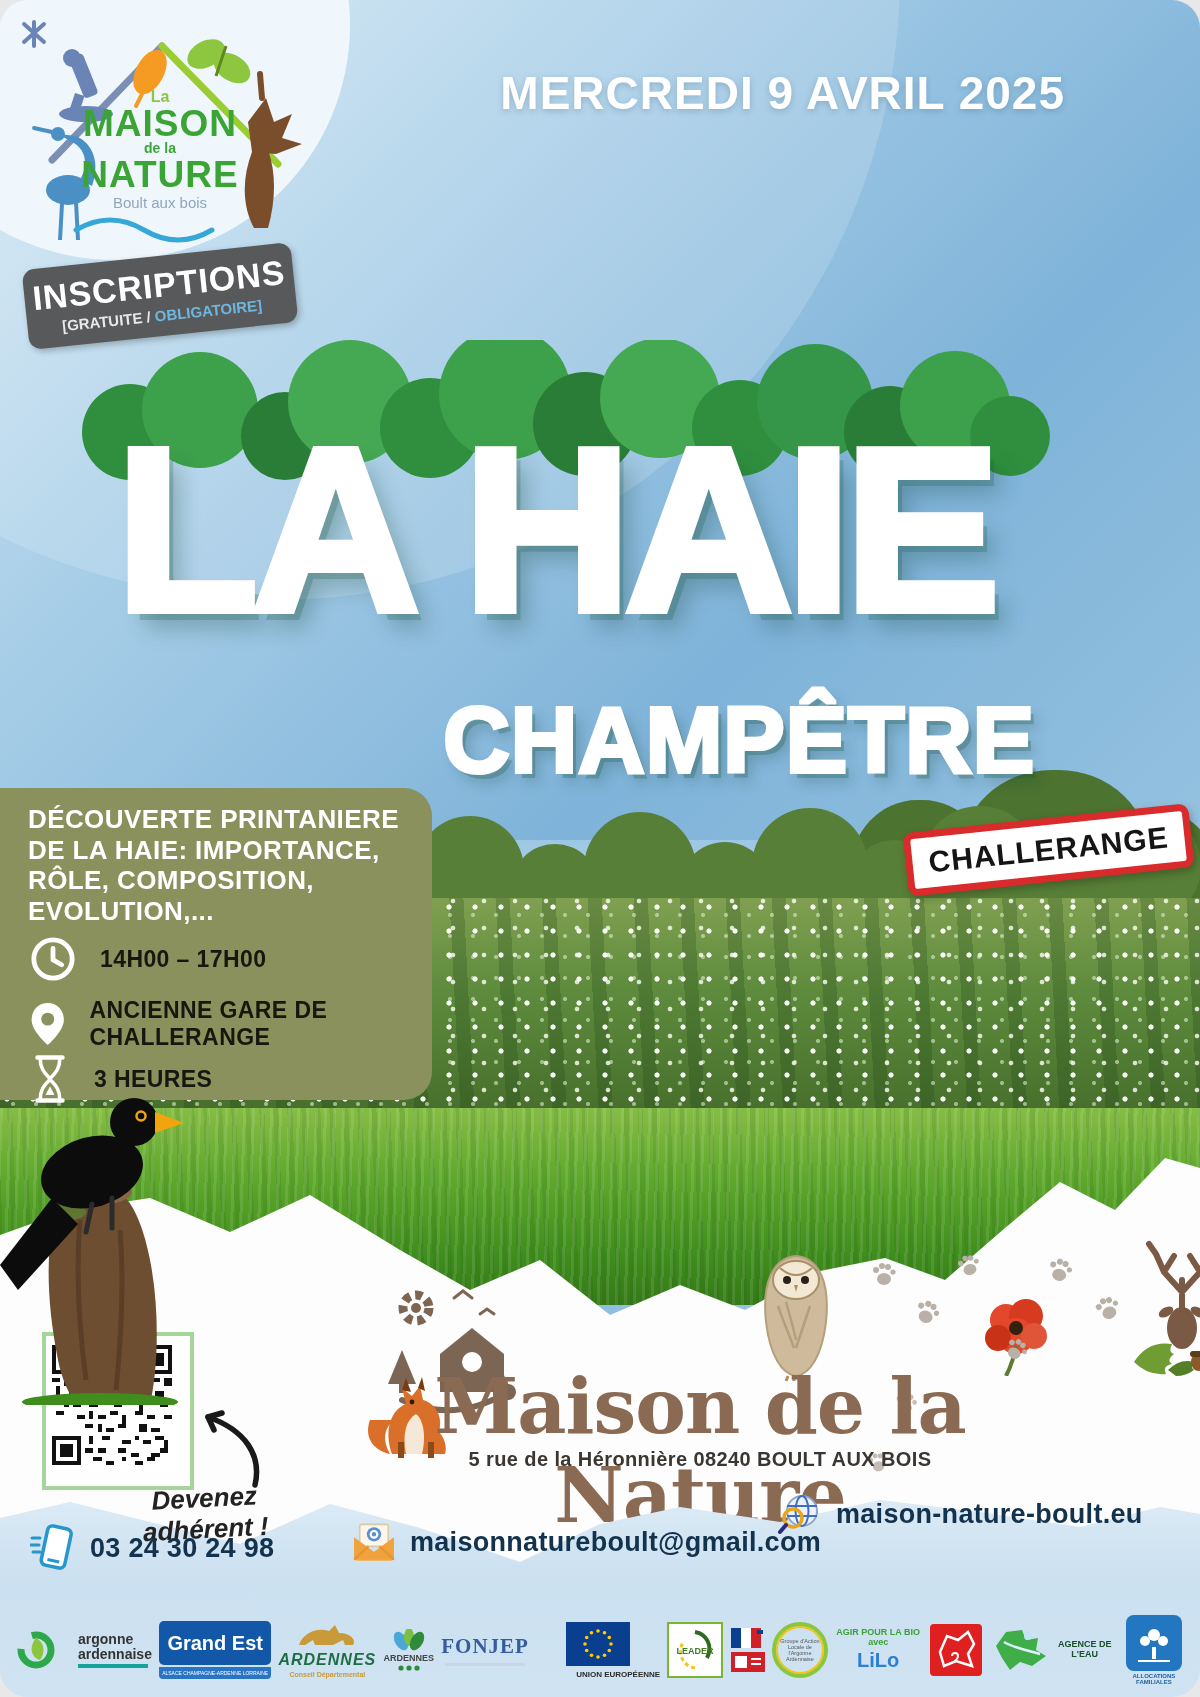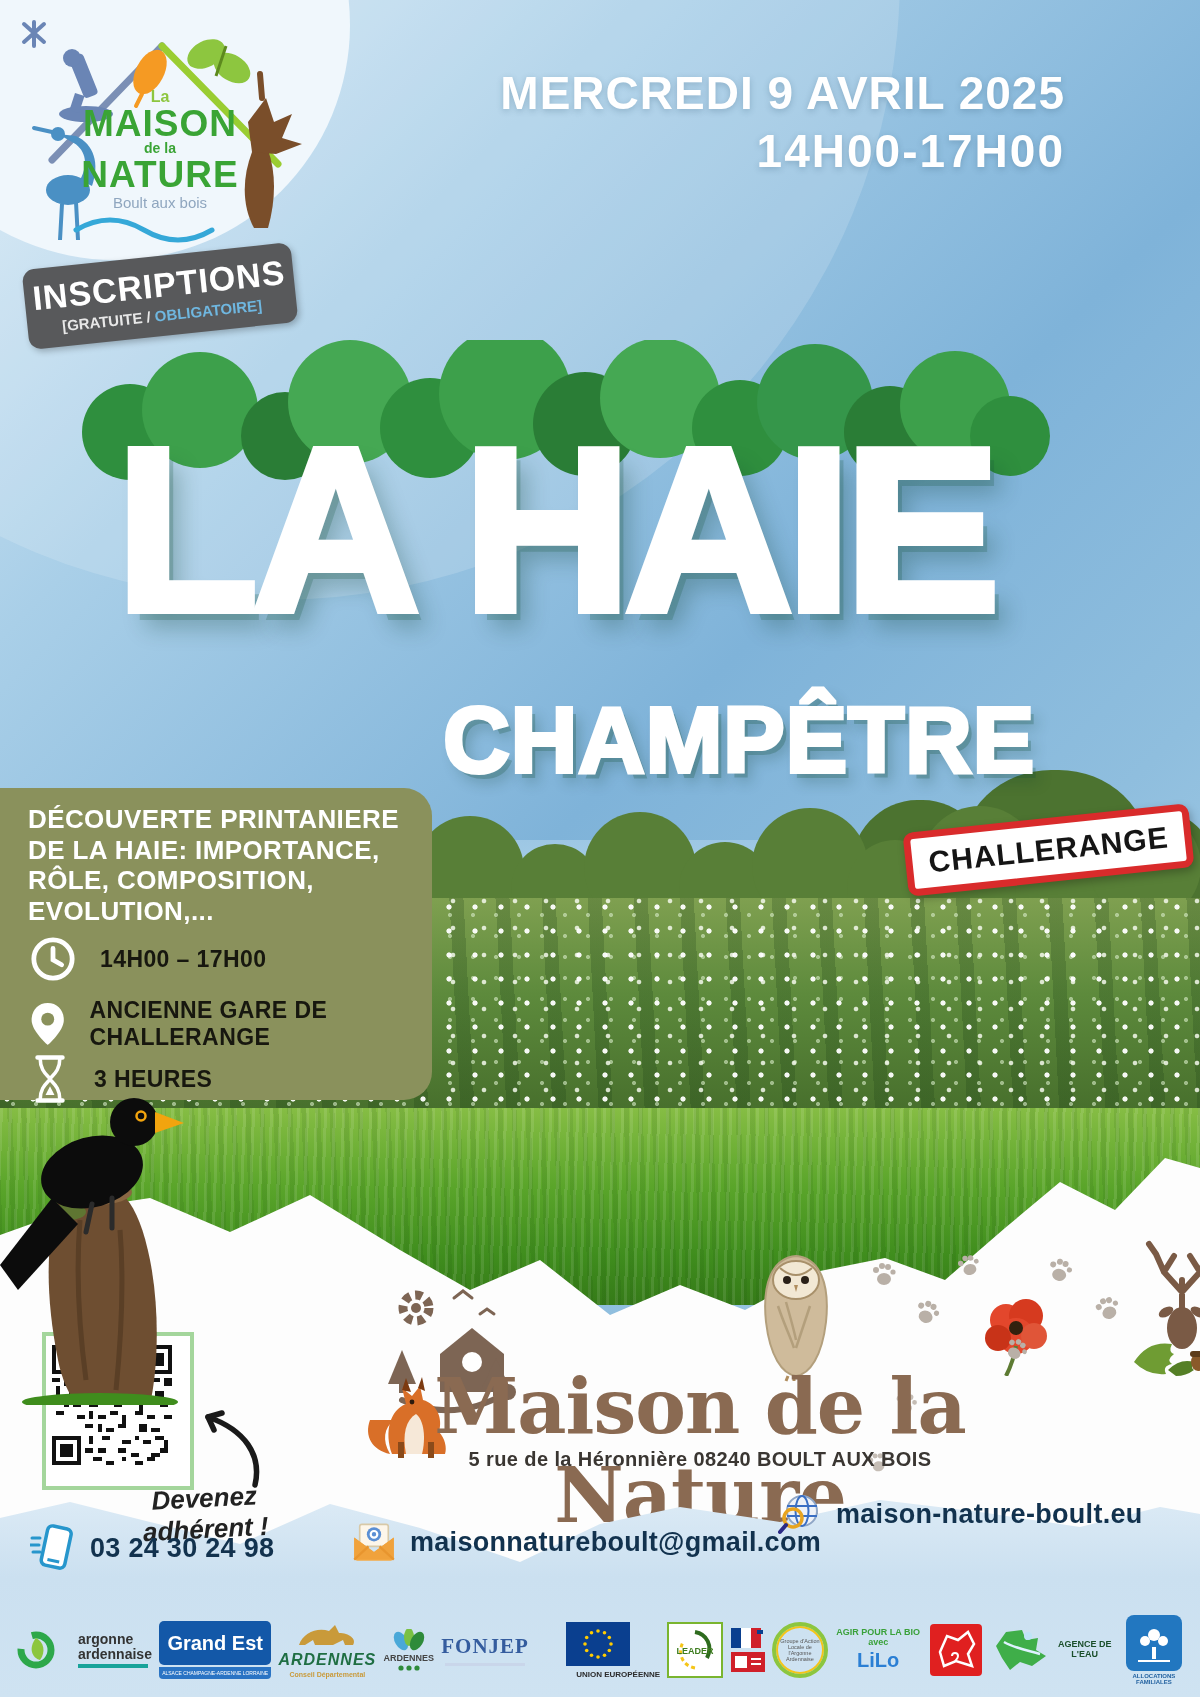--- a/index.html
+++ b/index.html
@@ -1,18 +1,18 @@
 <!DOCTYPE html>
 <html><head>
 <meta charset="utf-8">
 <style>
   html,body{margin:0;padding:0;background:#e8e8e8;}
   .poster{position:relative;width:1200px;height:1697px;overflow:hidden;
     font-family:"Liberation Sans",sans-serif;
-    background:linear-gradient(135deg,#d9eaf6 0%,#a9cfe8 22%,#7fb3d9 48%,#8fbede 66%,#a9d0e9 85%,#b7daee 100%);}
+    background:linear-gradient(135deg,#d9eaf6 0%,#a9cfe8 22%,#7fb3d9 48%,#8fbede 66%,#a9d0e9 85%,#b7daee 100%);border-radius:28px;}
   .abs{position:absolute;}
 
   
   .halo{left:-350px;top:-650px;width:1250px;height:1250px;border-radius:50%;background:rgba(255,255,255,.16);z-index:1;}
   .logo-circle{left:-120px;top:-210px;width:470px;height:470px;border-radius:50%;background:#f0f7fc;z-index:2;}
   .logo-art{left:10px;top:2px;z-index:3;}
 
   
   .badge{left:25px;top:256px;width:258px;padding:10px 6px 12px 6px;background:#58595b;border-radius:12px;
     transform:rotate(-6deg);text-align:center;z-index:4;box-shadow:2px 3px 6px rgba(0,0,0,.25);}
@@ -174,21 +174,20 @@
     <path d="M66,228 Q100,208 134,228 T202,228" stroke="#35a8d8" stroke-width="5" fill="none" stroke-linecap="round"></path>
   </svg>
 
   <div class="abs badge">
     <div class="badge-title">INSCRIPTIONS</div>
     <div class="badge-sub"><span class="w">[GRATUITE /</span><span class="b"> OBLIGATOIRE]</span></div>
   </div>
 
   <div class="abs date-block">
     <div class="date-l1">MERCREDI 9 AVRIL 2025</div>
-    <div class="date-l2">14H00-17H00</div>
   </div>
 
   <svg class="abs trees" width="1010" height="170" viewBox="0 0 1010 170">
     <circle cx="70" cy="92" r="48" fill="#2f8f3e"></circle>
       <circle cx="140" cy="70" r="58" fill="#3da04b"></circle>
     <circle cx="225" cy="96" r="44" fill="#2a7d36"></circle>
       <circle cx="290" cy="62" r="62" fill="#45a853"></circle>
     <circle cx="370" cy="88" r="50" fill="#2f8f3e"></circle>
       <circle cx="445" cy="54" r="66" fill="#3da04b"></circle>
     <circle cx="525" cy="84" r="52" fill="#2a7d36"></circle>

